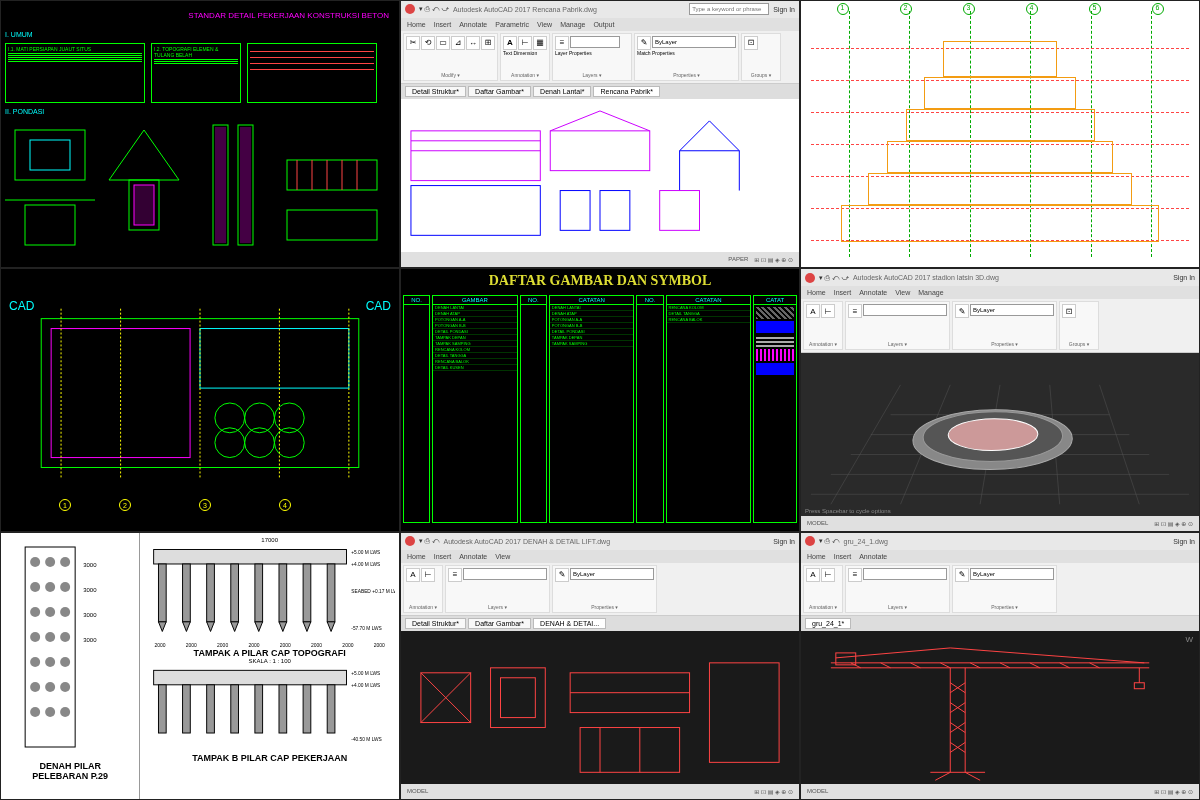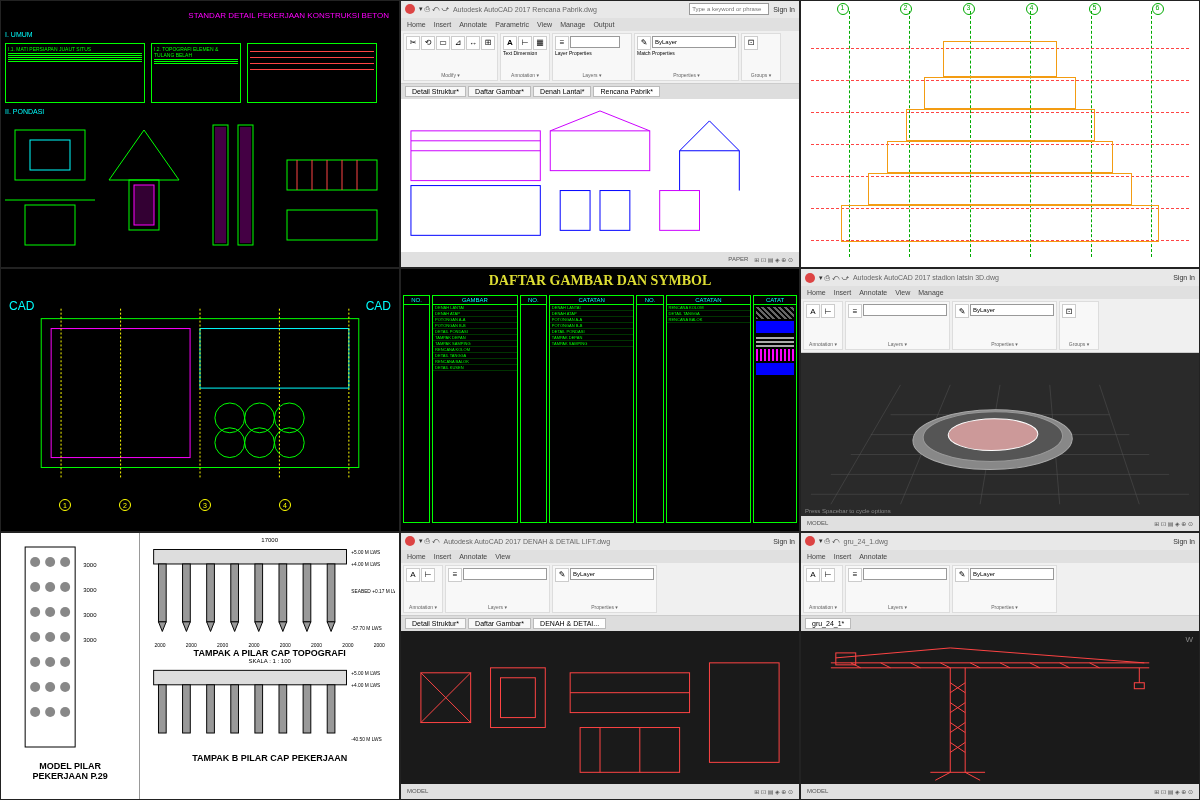--- a/index.html
+++ b/index.html
@@ -416,22 +416,22 @@
           <circle cx="60" cy="150" r="5"></circle>
           <circle cx="30" cy="175" r="5"></circle>
           <circle cx="45" cy="175" r="5"></circle>
           <circle cx="60" cy="175" r="5"></circle>
         </g>
       <text x="78" y="30" font-size="6">3000</text>
         <text x="78" y="55" font-size="6">3000</text>
         <text x="78" y="80" font-size="6">3000</text>
         <text x="78" y="105" font-size="6">3000</text>
     </svg>
-    <div class="t7-title">MODEL PILAR</div>
-    <div class="t7-title">PEKERJAAN P.29</div>
+    <div class="t7-title">DENAH PILAR</div>
+    <div class="t7-title">PELEBARAN P.29</div>
   </div>
   <div style="flex:1;padding:4px">
     <div style="font-size:6px;text-align:center">17000</div>
     <svg width="100%" height="95" viewBox="0 0 260 95">
       <rect x="10" y="5" width="200" height="15" stroke="#000" fill="#ddd"></rect>
       <g stroke="#000" fill="#999">
           <rect x="15" y="20" width="8" height="60"></rect>
           <rect x="40" y="20" width="8" height="60"></rect>
           <rect x="65" y="20" width="8" height="60"></rect>
           <rect x="90" y="20" width="8" height="60"></rect>

